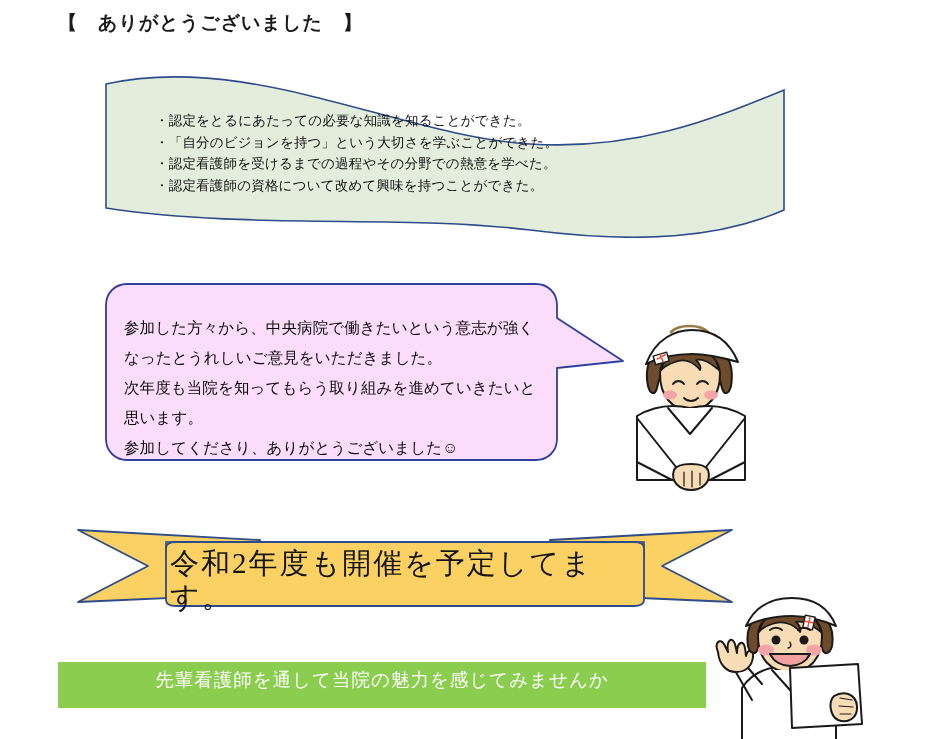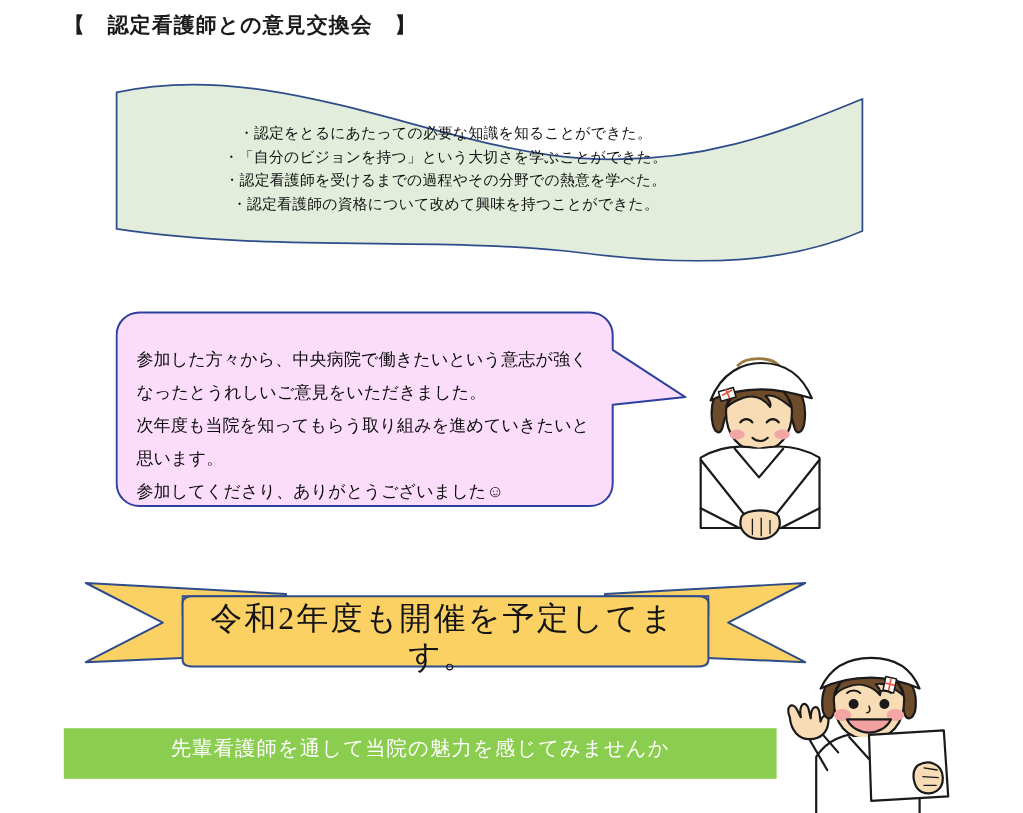--- a/index.html
+++ b/index.html
@@ -42,21 +42,20 @@
     position: absolute;
     left: 155px;
     top: 110px;
     width: 500px;
     font-size: 13.5px;
     line-height: 21.5px;
     color: #111111;
     font-family: "Liberation Serif", "DejaVu Serif", serif;
     white-space: pre-line;
     letter-spacing: 0.2px;
-    text-align: center;
   }
 
   
   #speech-bubble {
     position: absolute;
     left: 105px;
     top: 282px;
     width: 525px;
     height: 180px;
   }
@@ -97,21 +96,20 @@
     top: 518px;
     width: 670px;
     height: 90px;
   }
   #ribbon-banner svg { display: block; }
   #ribbon-text {
     position: absolute;
     left: 170px;
     top: 546px;
     width: 465px;
-    text-align: center;
     font-size: 29px;
     line-height: 34px;
     color: #141414;
     font-family: "Liberation Serif", "DejaVu Serif", serif;
     letter-spacing: 2px;
   }
 
   
   #cta-bar {
     position: absolute;
@@ -132,21 +130,21 @@
     justify-content: center;
     color: #ffffff;
     font-size: 18.5px;
     letter-spacing: 1px;
     font-weight: normal;
   }
 </style>
 </head>
 <body>
 
-<div id="page-title">【　認定看護師との意見交換会　】</div>
+<div id="page-title">【　ありがとうございました　】</div>
 
 <div id="wave-banner">
   <svg width="690" height="180" viewBox="0 0 690 180">
     <path d="M 6 26
              C 150 -6, 300 78, 430 86
              C 540 93, 620 58, 684 32
              L 684 152
              C 620 180, 540 186, 430 172
              C 300 156, 150 172, 6 150
              Z" fill="#E2EDDB" stroke="#2E4C8A" stroke-width="1.6"></path>

